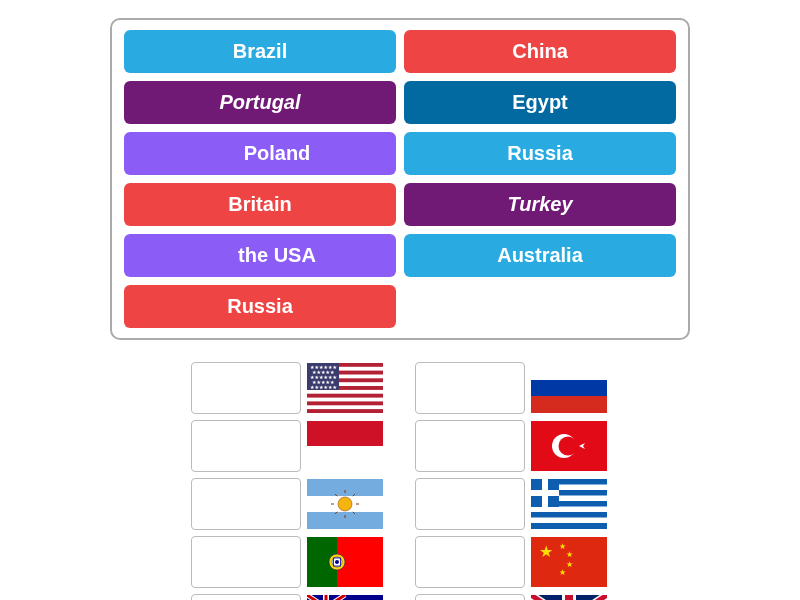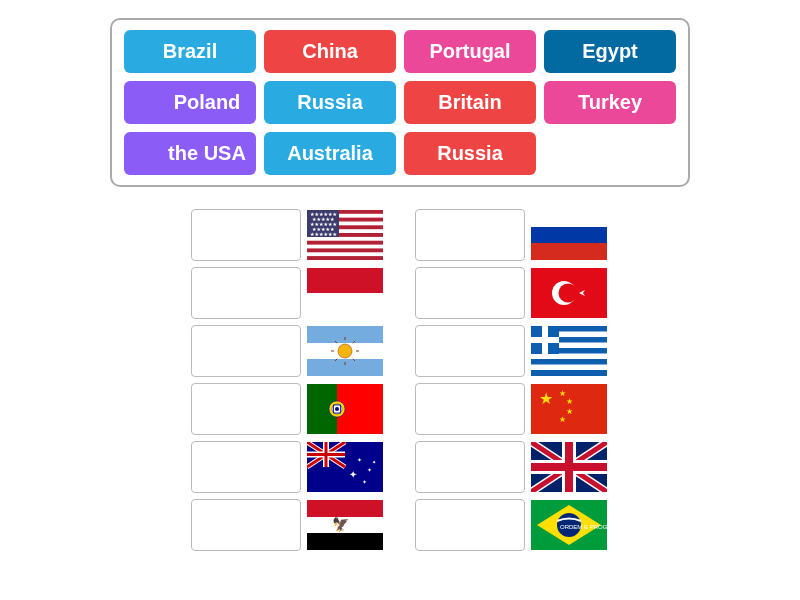--- a/index.html
+++ b/index.html
@@ -13,36 +13,36 @@
     }
 
     
     .word-bank {
       border: 2px solid #aaa;
       border-radius: 10px;
       margin: 18px auto 0 auto;
       width: 580px;
       padding: 10px 12px;
       display: grid;
-      grid-template-columns: repeat(4, 1fr);
+      grid-template-columns: repeat(2, 1fr);
       gap: 8px;
     }
 
     .word-tile {
       border-radius: 6px;
       color: #fff;
       font-size: 20px;
       font-weight: bold;
       text-align: center;
       padding: 10px 6px;
       cursor: pointer;
     }
     .tile-blue   { background: #29abe2; }
     .tile-red    { background: #ef4444; }
-    .tile-orange { background: #ec4899; }
+    .tile-orange { background: #701a75; font-style: italic; }
     .tile-green  { background: #0369a1; }
     .tile-purple { background: #8b5cf6; padding-left: 40px; }
 
     
     .match-area {
       display: flex;
       margin-top: 22px;
       justify-content: center;
       gap: 0;
       width: 800px;

